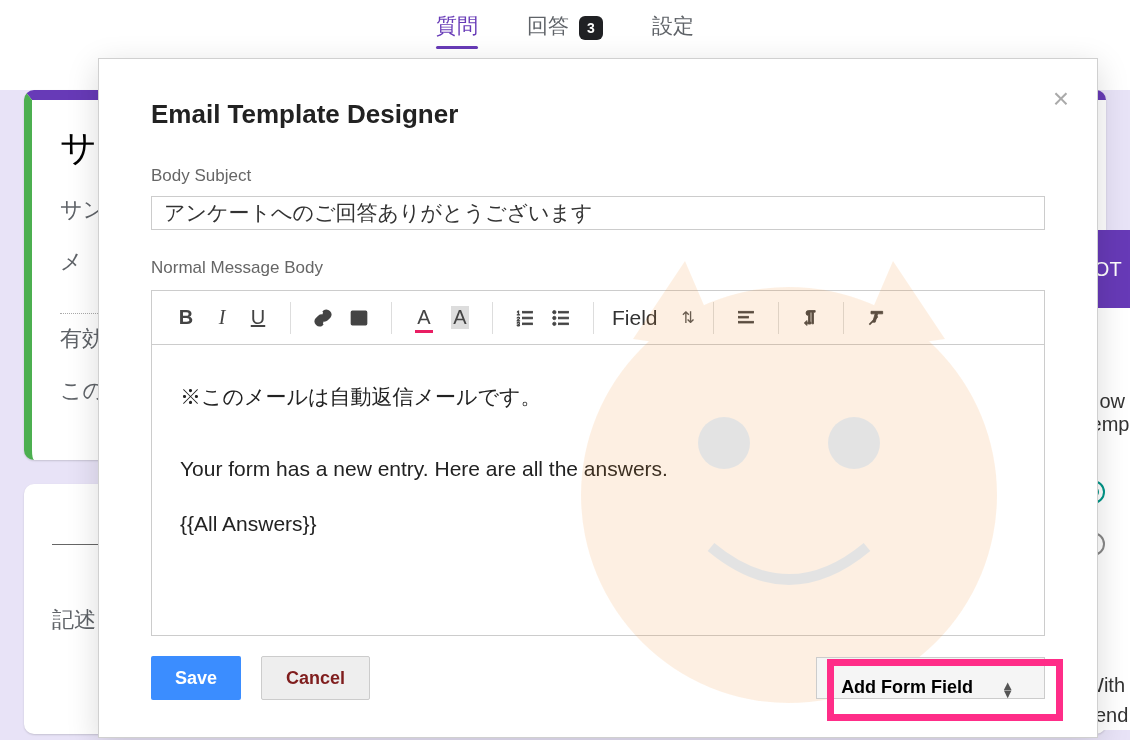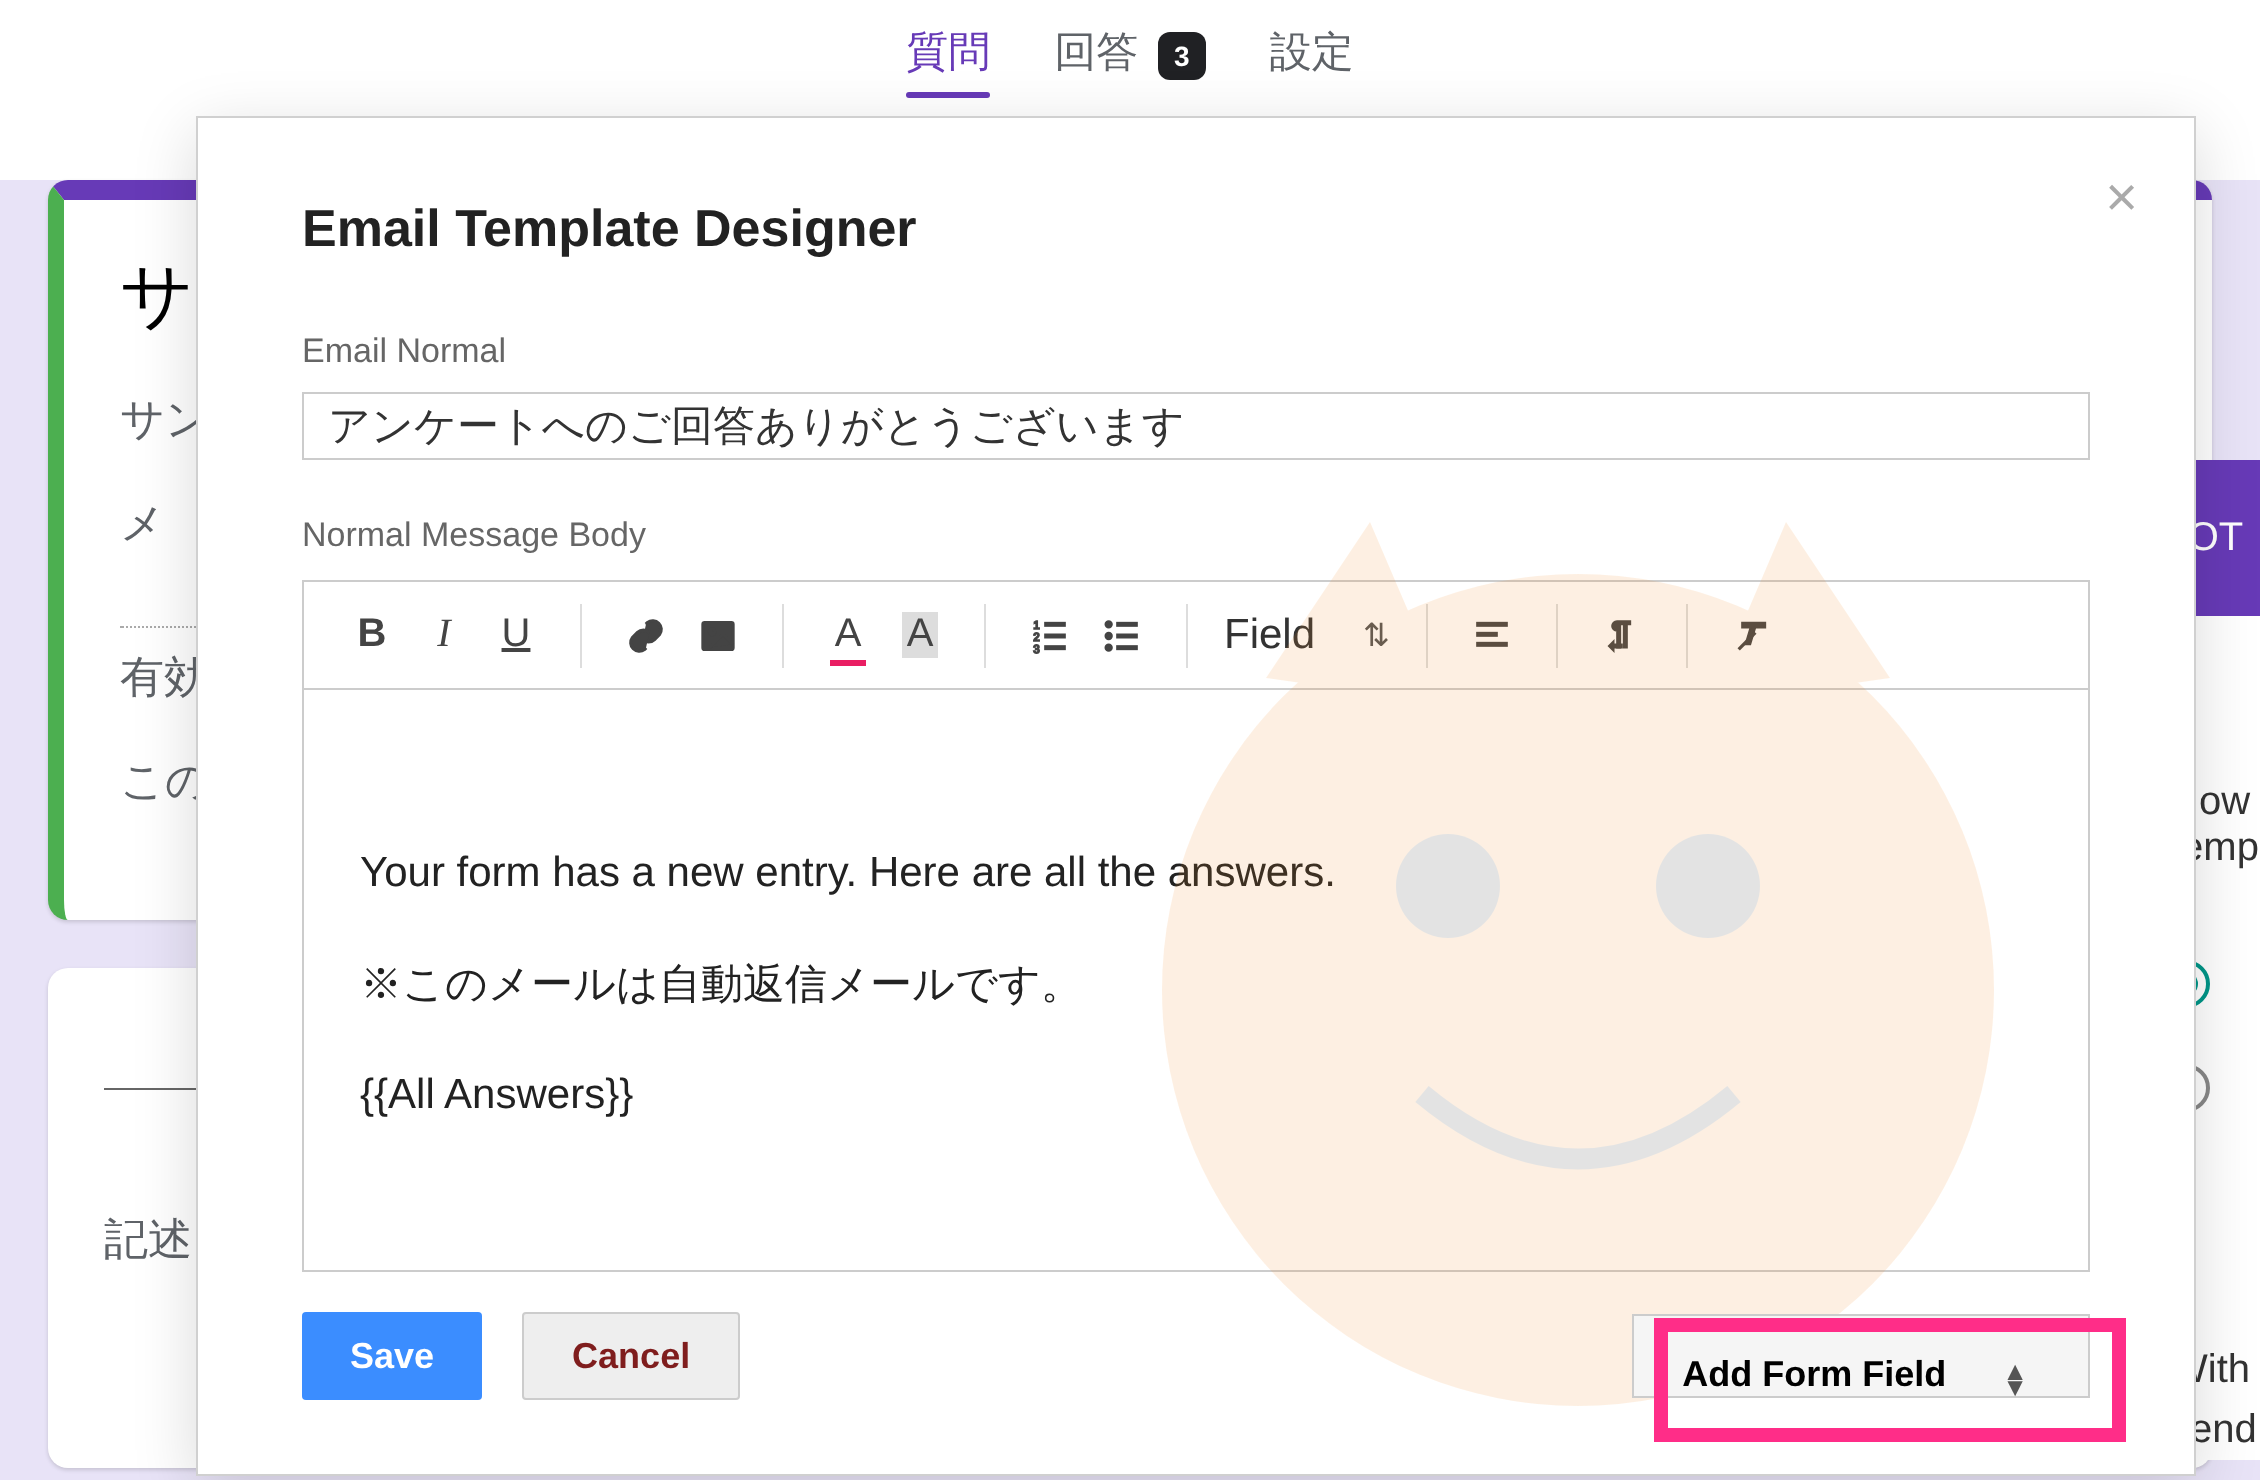--- a/index.html
+++ b/index.html
@@ -1,21 +1,21 @@
 <!DOCTYPE html>
 <html><head>
 <meta charset="utf-8">
 <style>
   * { box-sizing: border-box; margin: 0; padding: 0; }
   html, body { width: 1130px; height: 740px; font-family: -apple-system, BlinkMacSystemFont, "Helvetica Neue", Arial, sans-serif; overflow: hidden; background: #fff; }
 
   
   .page { position: relative; width: 1130px; height: 740px; }
 
-  .tabs-row { display:flex; justify-content:center; align-items:center; gap:32px; height:58px; }
+  .tabs-row { display:flex; justify-content:center; align-items:center; gap:49px; height:58px; }
   .tab { font-size:21px; color:#5f6368; cursor:pointer; position:relative; padding-bottom:6px; }
   .tab.active { color:#673ab7; font-weight:500; }
   .tab.active::after { content:""; position:absolute; left:0; right:0; bottom:-3px; height:3px; background:#673ab7; border-radius:2px; }
   .resp-count { display:inline-flex; align-items:center; justify-content:center; min-width:24px; height:24px; border-radius:6px; background:#202124; color:#fff; font-size:14px; font-weight:600; margin-left:4px; }
 
   .purple-strip { background:#e8e3f7; height:740px; padding-top:0; }
   .card-stack { position:relative; margin:32px 24px 0 24px; }
   .card1 { background:#fff; border-radius:10px; border-top:10px solid #673ab7; border-left:8px solid #4caf50; padding:24px 28px 24px 28px; height:370px; box-shadow:0 1px 2px rgba(0,0,0,.15); }
   .card1 h1 { font-size:36px; font-weight:400; }
   .card1 .sub, .card1 .line { font-size:22px; color:#5f6368; margin-top:22px; }
@@ -124,21 +124,21 @@
       <circle cx="75" cy="90" r="10" fill="#333"></circle>
       <circle cx="125" cy="90" r="10" fill="#333"></circle>
       <path d="M70 130 Q100 155 130 130" stroke="#333" stroke-width="4" fill="none"></path>
       <path d="M40 50 L60 20 L75 55 Z" fill="#f28c28"></path>
       <path d="M160 50 L140 20 L125 55 Z" fill="#f28c28"></path>
     </svg>
 
     <span class="modal-close">×</span>
     <h2>Email Template Designer</h2>
 
-    <div class="field-label">Email Normal</div>
+    <div class="field-label">Body Subject</div>
     <input class="text-input" value="アンケートへのご回答ありがとうございます" style="">
 
     <div class="field-label" style="margin-top:28px">Normal Message Body</div>
 
     <div class="editor-box">
       <div class="toolbar">
         <div class="tool-group">
           <span class="tbtn tbtn-b">B</span>
           <span class="tbtn tbtn-i">I</span>
           <span class="tbtn tbtn-u">U</span>
@@ -222,22 +222,22 @@
           <span class="tbtn">
             <svg viewBox="0 0 24 24" fill="#444">
                 <path d="M6 4h14v3h-6l-3 10h-3l3-10H6z"></path>
                 <line x1="4" y1="20" x2="14" y2="10" stroke="#444" stroke-width="2"></line>
               </svg>
           </span>
         </div>
       </div>
 
       <div class="editor-content">
+        <p>※このメールは自動返信メールです。</p>
         <p style="margin-top:40px">Your form has a new entry. Here are all the answers.</p>
-        <p>※このメールは自動返信メールです。</p>
         <p style="margin-bottom:0">{{All Answers}}</p>
       </div>
     </div>
 
     <div class="modal-footer">
       <button class="btn btn-primary">Save</button>
       <button class="btn btn-secondary">Cancel</button>
       <div class="add-field-wrap">
         <div class="add-field">
           <span>Add Form Field</span>

